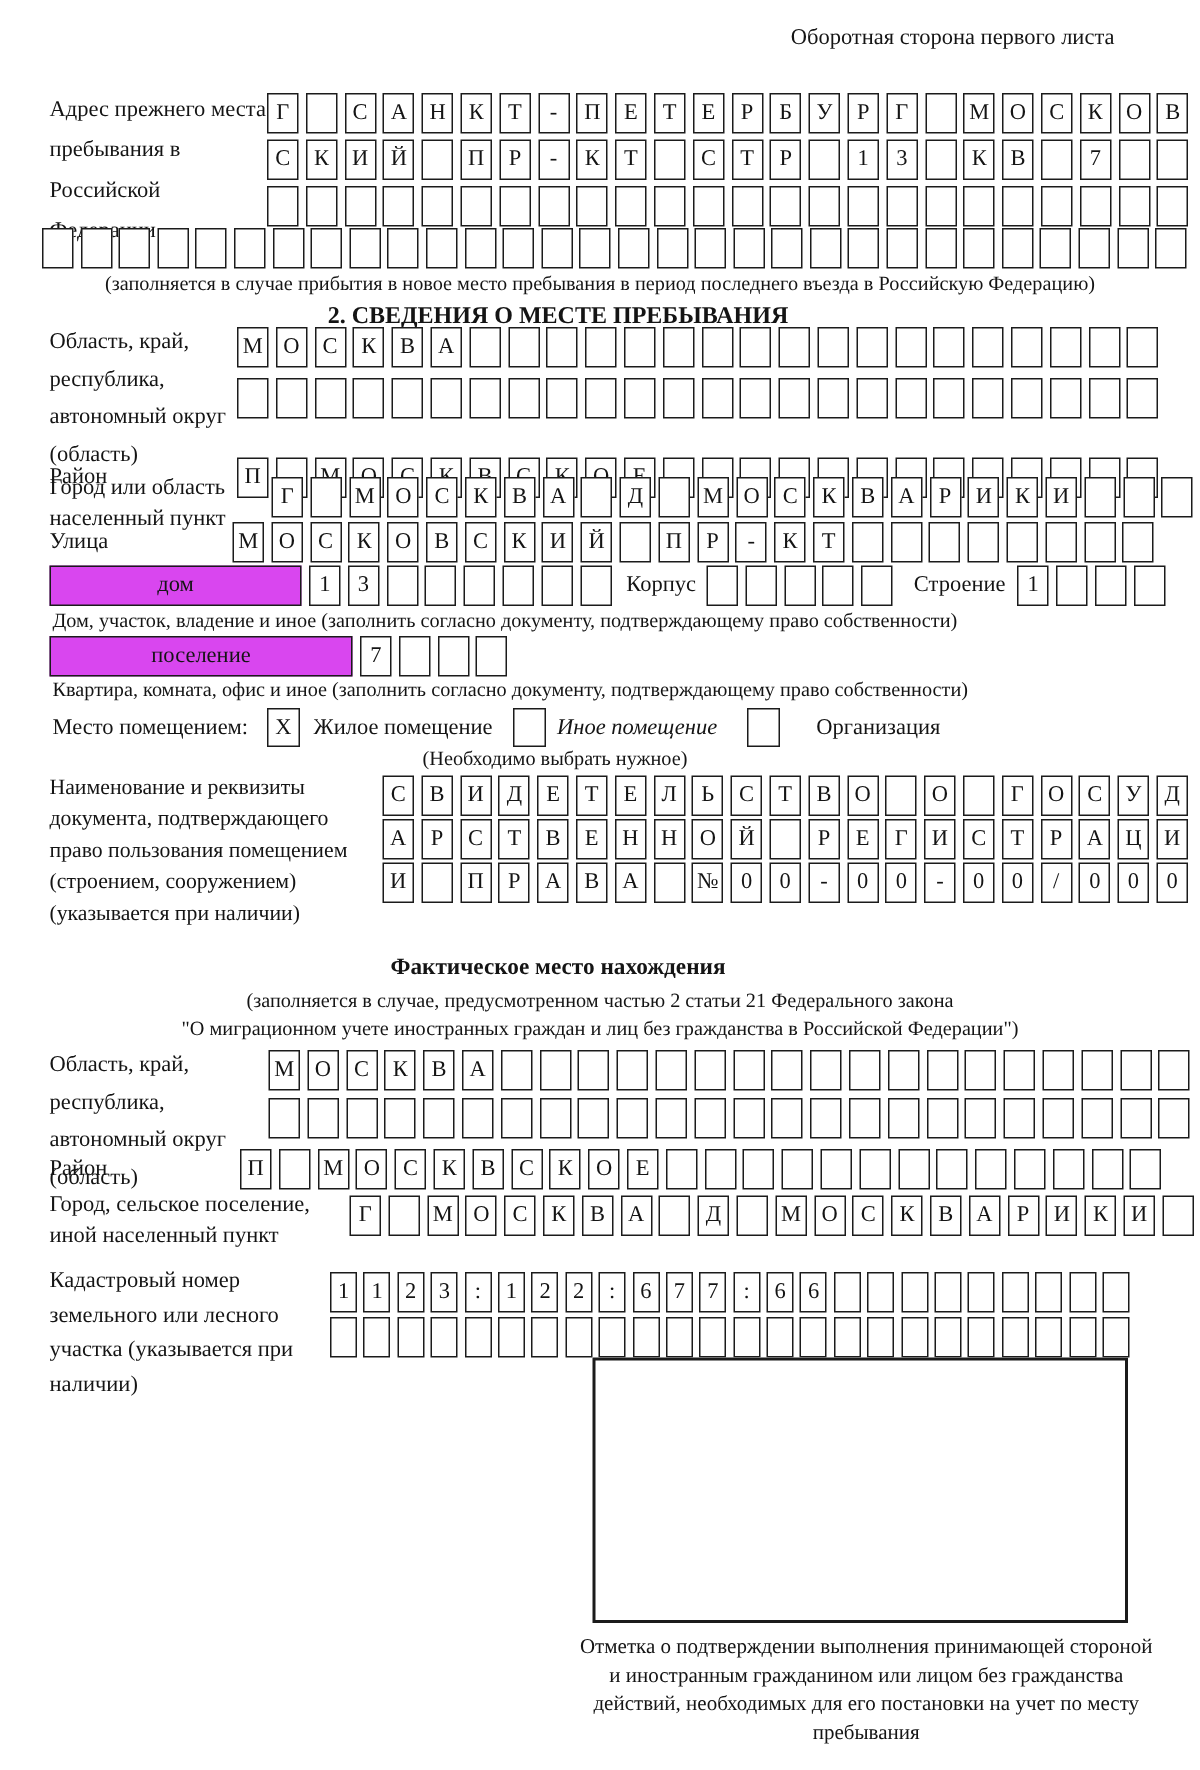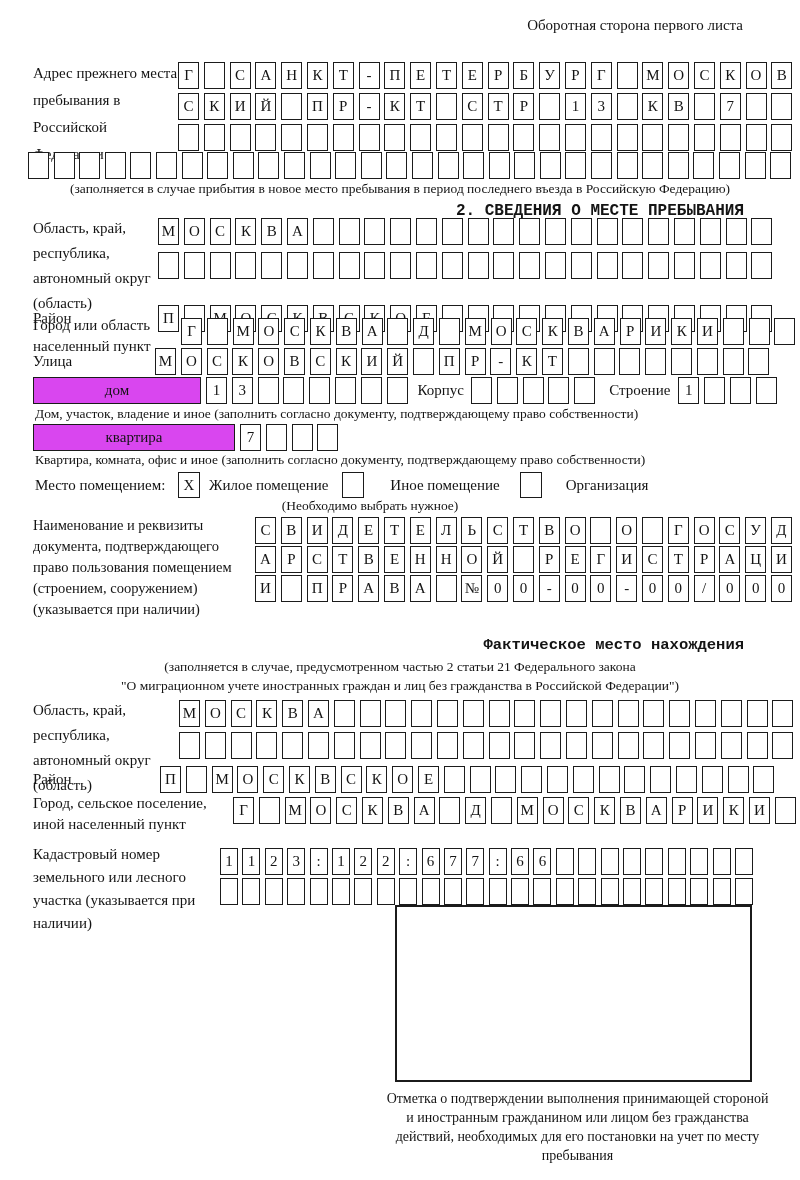--- a/index.html
+++ b/index.html
@@ -1,21 +1,21 @@
 <!DOCTYPE html>
 <html><head>
 <meta charset="utf-8">
 <style>
   html,body{margin:0;padding:0;background:#fff;}
   .page{position:relative;width:800px;height:1180px;background:#fff;color:#141414;
         font-family:"Liberation Serif","DejaVu Serif",serif;overflow:hidden;}
   .abs{position:absolute;}
   .lbl{font-size:15px;line-height:1.5;}
   .note{font-size:13.5px;}
-  .ttl{font-weight:bold;font-size:16px;text-align:right;width:744px;font-family:Liberation Mono, monospace;}
+  .ttl{font-weight:bold;font-size:16px;text-align:center;width:744px;}
   .ctr{text-align:center;width:800px;left:0;}
   .cellrow{display:flex;gap:4.8px;}
   .cell{box-sizing:border-box;flex:0 0 21px;width:21px;height:27px;border:1.7px solid #1b1b1b;
         display:flex;align-items:center;justify-content:center;font-size:15px;line-height:1;background:#fff;}
   .fullrow{gap:4.6px;}
   .krow{gap:4.4px;}
   .krow .cell{flex-basis:18px;width:18px;}
   .rowstack{display:flex;flex-direction:column;}
   .bigbox{box-sizing:border-box;border:1.7px solid #1b1b1b;height:27px;display:flex;
           align-items:center;justify-content:center;font-size:15px;background:#d946ef;}
@@ -312,36 +312,36 @@
     <div class="cellrow">
         <div class="cell">1</div>
         <div class="cell"></div>
         <div class="cell"></div>
         <div class="cell"></div>
       </div>
   </div>
   <div class="abs note" style="left:35px;top:406px;">Дом, участок, владение и иное (заполнить согласно документу, подтверждающему право собственности)</div>
 
   <div class="abs inlinerow" style="left:33px;top:424px;">
-    <div class="bigbox" style="width:202px;margin-right:5px;">квартира</div>
+    <div class="bigbox" style="width:202px;margin-right:5px;">поселение</div>
     <div class="cellrow">
         <div class="cell">7</div>
         <div class="cell"></div>
         <div class="cell"></div>
         <div class="cell"></div>
       </div>
   </div>
   <div class="abs note" style="left:35px;top:452px;">Квартира, комната, офис и иное (заполнить согласно документу, подтверждающему право собственности)</div>
 
   <div class="abs inlinerow" style="left:35px;top:472px;">
     <span class="lbl" style="width:143px;">Место помещением:</span>
     <span class="checkbox">X</span>
     <span class="lbl" style="margin-left:9px;">Жилое помещение</span>
     <span class="checkbox" style="margin-left:14px;"></span>
-    <span class="lbl" style="margin-left:26px;">Иное помещение</span>
+    <span class="lbl" style="margin-left:7px;font-style:italic;">Иное помещение</span>
     <span class="checkbox" style="margin-left:20px;"></span>
     <span class="lbl" style="margin-left:24px;">Организация</span>
   </div>
   <div class="abs note" style="left:0;top:498px;width:740px;text-align:center;">(Необходимо выбрать нужное)</div>
 
   <div class="abs" style="left:33px;top:515px;width:215px;font-size:14.5px;line-height:21px;">Наименование и реквизиты документа, подтверждающего право пользования помещением (строением, сооружением) (указывается при наличии)</div>
   <div class="abs rowstack" style="left:255px;top:517px;gap:2px;">
     <div class="cellrow">
         <div class="cell">С</div>
         <div class="cell">В</div>

